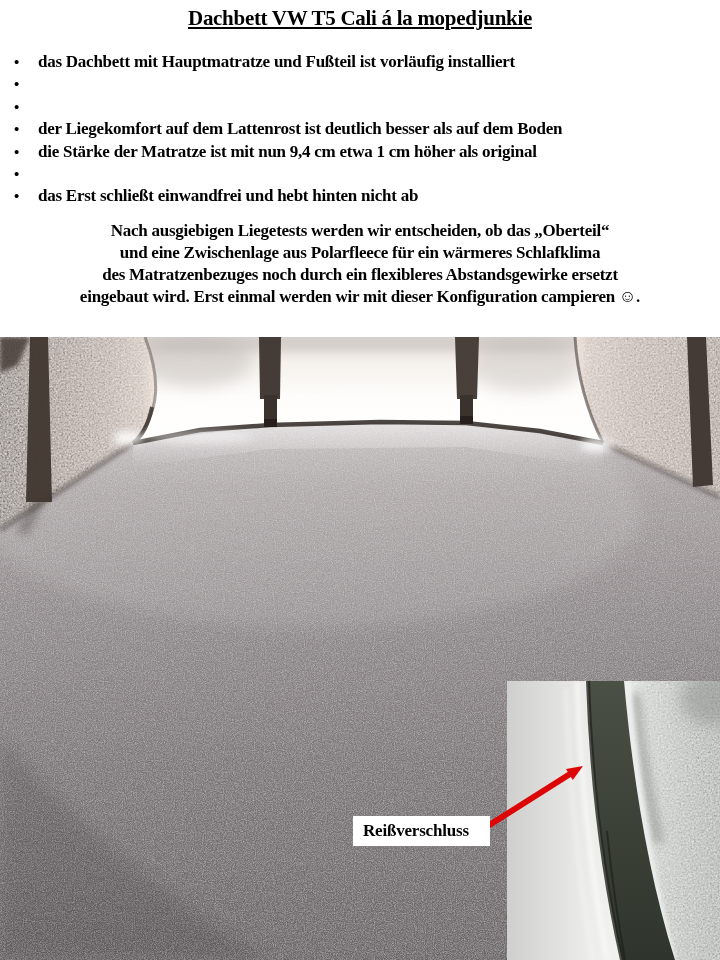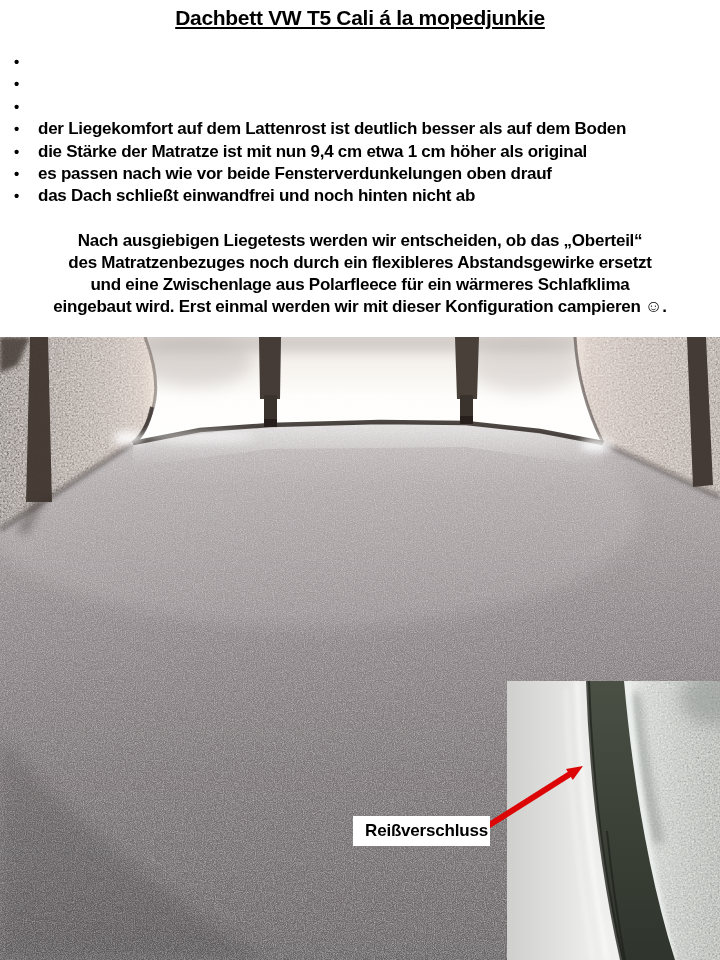--- a/index.html
+++ b/index.html
@@ -1,20 +1,20 @@
 <!DOCTYPE html>
 <html><head>
 <meta charset="utf-8">
 <style>
   html,body{margin:0;padding:0;background:#fff;}
   .slide{
     position:relative;
     width:720px;height:960px;
     background:#fff;
-    font-family:Liberation Sans, sans-serif;
+    font-family:Liberation Serif, serif;
     color:#000;
     overflow:hidden;
   }
   .title{
     position:absolute;top:6px;left:0;width:720px;
     margin:0;
     font-size:21px;font-weight:bold;text-align:center;
     text-decoration:underline;
     letter-spacing:-0.3px;
   }
@@ -25,28 +25,28 @@
   .bullets li{
     display:flex;align-items:flex-start;
     font-size:17px;font-weight:bold;line-height:22.4px;
     letter-spacing:-0.25px;white-space:nowrap;
   }
   .bullets .marker{
     display:inline-block;width:24px;padding-left:14px;
     font-size:15px;flex:0 0 auto;
   }
   .summary{
-    position:absolute;top:230px;left:0;width:720px;
+    position:absolute;top:220px;left:0;width:720px;
     text-align:center;
     font-size:17px;font-weight:bold;line-height:22px;
     letter-spacing:-0.25px;
   }
   .summary div{white-space:nowrap;}
   .photo{
-    position:absolute;top:337px;left:0;width:720px;height:623px;margin:0;text-align:center;
+    position:absolute;top:337px;left:0;width:720px;height:623px;margin:0;
   }
   .photo svg{position:absolute;display:block;}
   .main-svg{left:0;top:0;z-index:1;}
   .inset-svg{left:507px;top:344px;z-index:2;}
   .arrow-svg{left:0;top:0;z-index:3;pointer-events:none;}
   .zipper-label{
     position:absolute;left:353px;top:479px;width:127px;height:30px;
     background:#ffffff;z-index:4;
     font-size:17px;font-weight:bold;line-height:30px;
     padding-left:10px;white-space:nowrap;
@@ -56,49 +56,49 @@
 </head>
 <body>
 
 <div class="slide">
 
   <h1 class="title">Dachbett VW T5 Cali á la mopedjunkie</h1>
 
   <ul class="bullets">
     <li>
         <span class="marker">•</span>
+        <span>das Dachbett mit Hauptmatratze und Fußteil ist vorläufig installiert</span>
       </li>
     <li>
         <span class="marker">•</span>
       </li>
     <li>
         <span class="marker">•</span>
       </li>
     <li>
         <span class="marker">•</span>
         <span>der Liegekomfort auf dem Lattenrost ist deutlich besser als auf dem Boden</span>
       </li>
     <li>
         <span class="marker">•</span>
         <span>die Stärke der Matratze ist mit nun 9,4 cm etwa 1 cm höher als original</span>
       </li>
     <li>
         <span class="marker">•</span>
-        <span>es passen nach wie vor beide Fensterverdunkelungen oben drauf</span>
-      </li>
-    <li>
-        <span class="marker">•</span>
-        <span>das Dach schließt einwandfrei und noch hinten nicht ab</span>
+      </li>
+    <li>
+        <span class="marker">•</span>
+        <span>das Erst schließt einwandfrei und hebt hinten nicht ab</span>
       </li>
   </ul>
 
   <div class="summary">
     <div>Nach ausgiebigen Liegetests werden wir entscheiden, ob das „Oberteil“</div>
+    <div>und eine Zwischenlage aus Polarfleece für ein wärmeres Schlafklima</div>
     <div>des Matratzenbezuges  noch durch ein flexibleres Abstandsgewirke ersetzt</div>
-    <div>und eine Zwischenlage aus Polarfleece für ein wärmeres Schlafklima</div>
     <div>eingebaut wird. Erst einmal werden wir mit dieser Konfiguration campieren ☺.</div>
   </div>
 
   <figure class="photo">
 
     <svg class="main-svg" width="720" height="623" viewBox="0 0 720 623" preserveAspectRatio="none">
       <defs>
         <linearGradient id="windowG" x1="0" y1="0" x2="0" y2="1">
           <stop offset="0" stop-color="#ddd7d3"></stop>
           <stop offset="0.22" stop-color="#f5f1ec"></stop>

